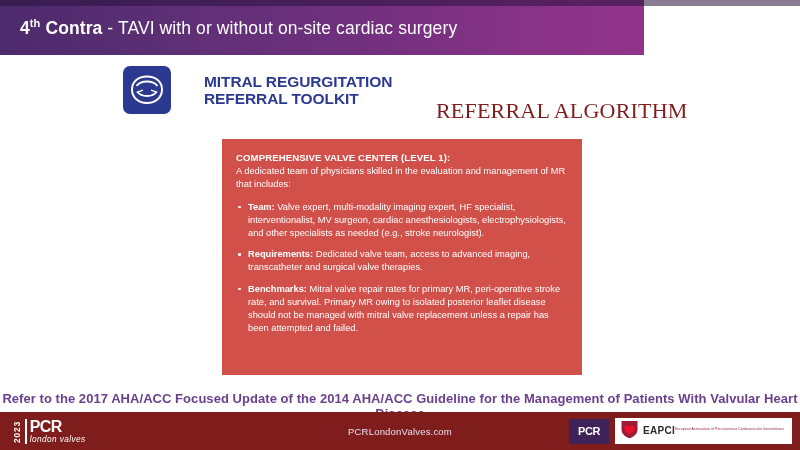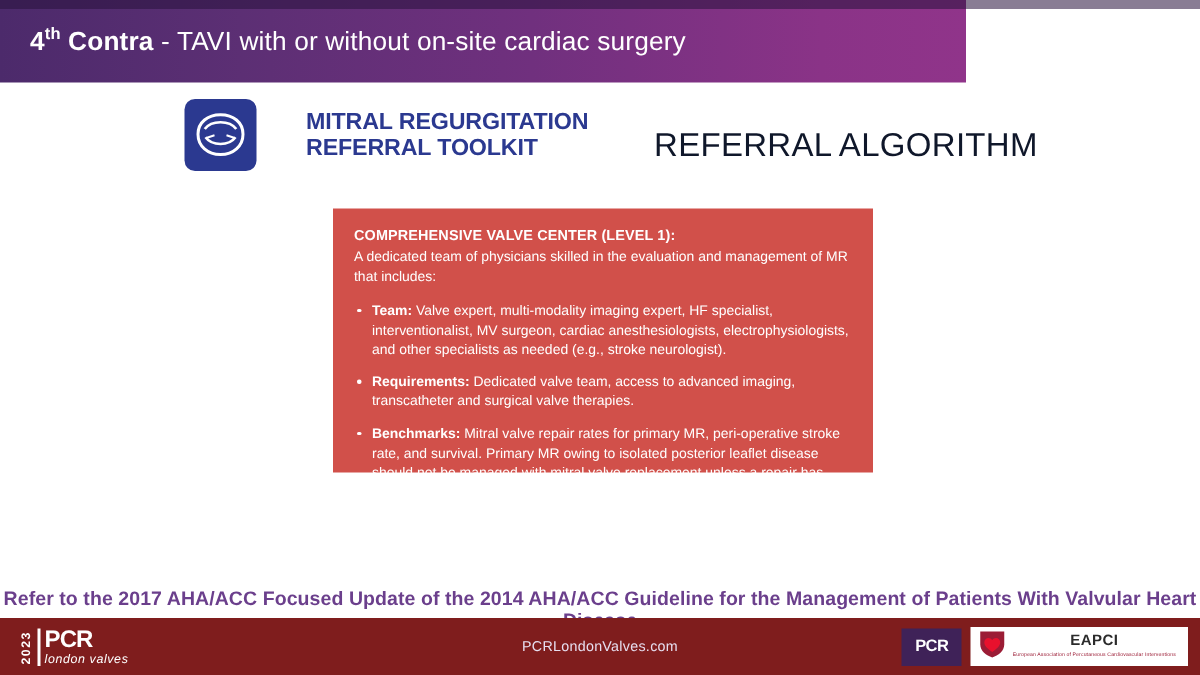--- a/index.html
+++ b/index.html
@@ -74,33 +74,34 @@
     font-weight: bold;
     font-size: 15.5px;
     line-height: 1.12;
     letter-spacing: -0.1px;
     white-space: nowrap;
   }
 
   
   .algo-title {
     position: absolute;
-    left: 436px; top: 84px;
+    left: 436px; top: 98px;
     font-size: 22px;
-    color: #0f172a;
+    color: #7f1d1d;
     letter-spacing: 0.2px;
     white-space: nowrap;
+    font-family: Liberation Serif, serif;
   }
 
   
   .red-card {
     position: absolute;
     left: 222px; top: 139px;
     width: 360px;
-    height: 176px;
+    height: 236px;
     background: #d1504a;
     color: #ffffff;
     padding: 12px 14px 18px 14px;
     font-size: 9.3px;
     line-height: 1.38;
   }
   .card-heading {
     font-weight: bold;
     font-size: 9.6px;
     letter-spacing: 0.1px;
@@ -225,21 +226,21 @@
     line-height: 1;
   }
   .eapci-badge {
     background: #ffffff;
     display: flex;
     align-items: center;
     gap: 4px;
     padding: 3px 8px 3px 5px;
     height: 26px;
   }
-  .eapci-text { display: flex; flex-direction: column; line-height: 1; text-align: center; }
+  .eapci-text { display: flex; flex-direction: row; line-height: 1; }
   .eapci-name {
     font-size: 10px;
     font-weight: bold;
     color: #2b2b2b;
     letter-spacing: 0.3px;
   }
   .eapci-sub {
     font-size: 3.4px;
     color: #9b1c35;
     letter-spacing: 0.1px;

